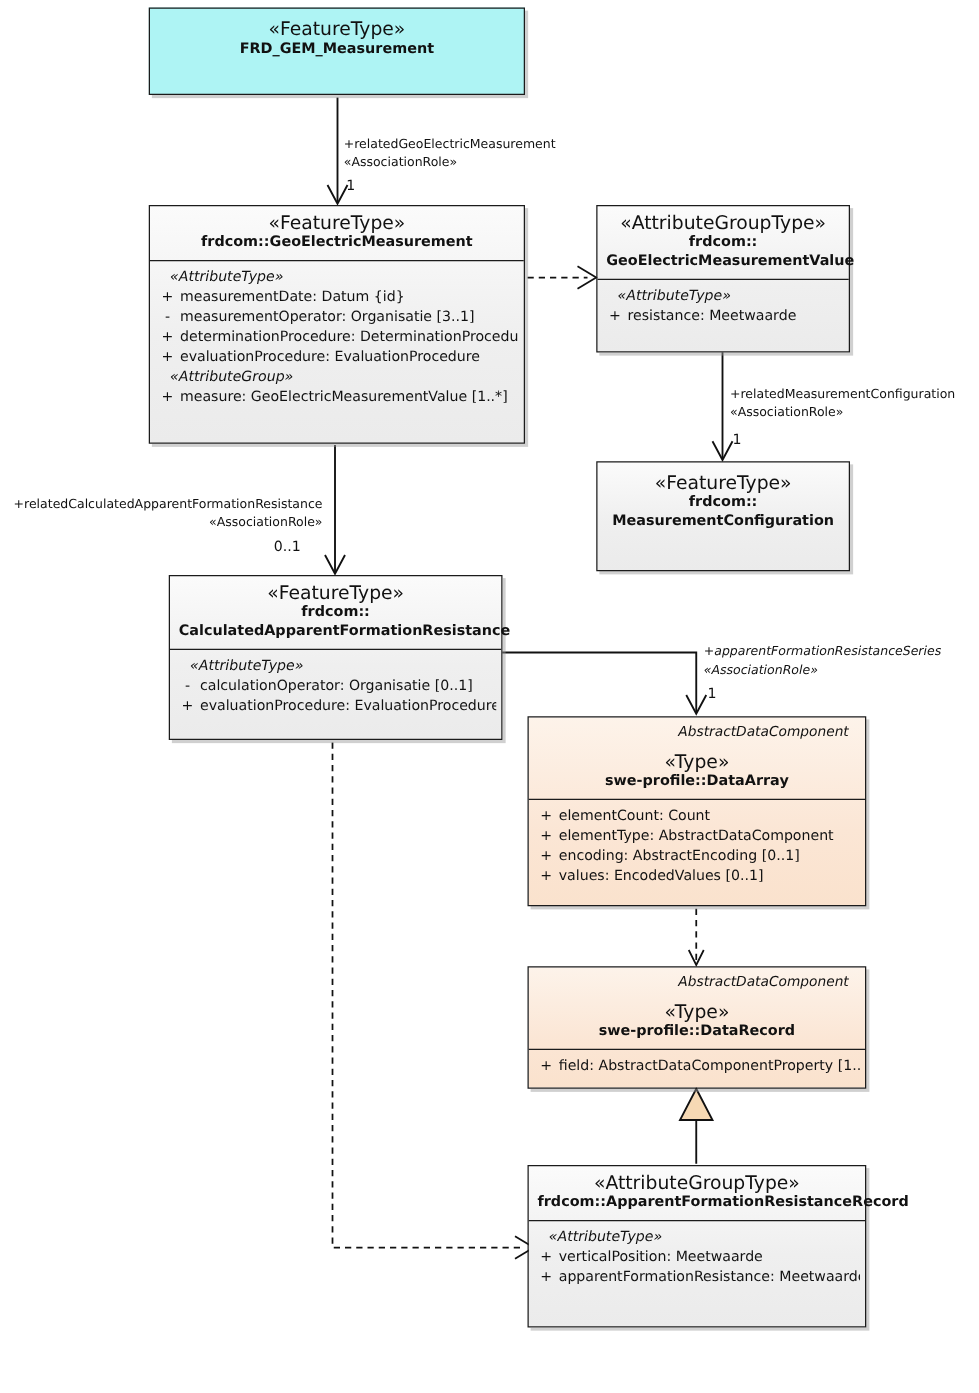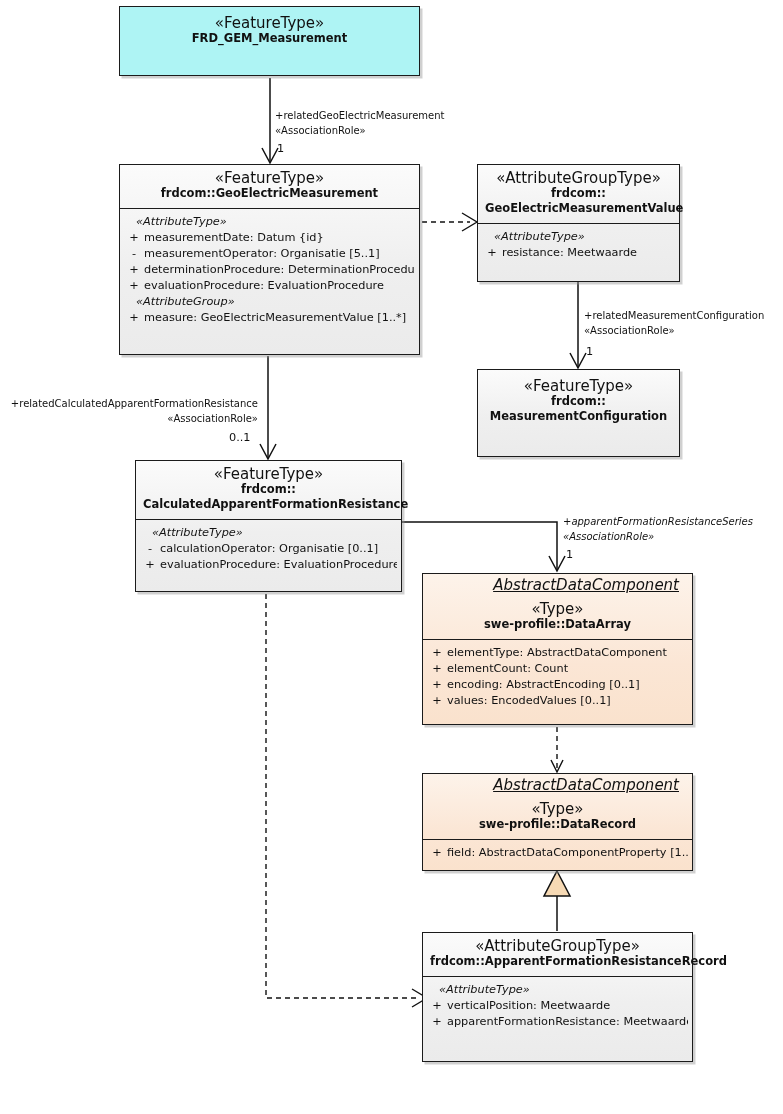--- a/index.html
+++ b/index.html
@@ -24,21 +24,21 @@
   .box.grey{
     background:linear-gradient(180deg,#fbfbfb 0%,#efefef 55%,#ebebeb 100%);
   }
   .box.peach{
     background:linear-gradient(180deg,#fdf3ea 0%,#fbe6d5 60%,#fae2cd 100%);
   }
   .hdr{padding:6px 7px 7px 7px;text-align:center;}
   .hdr.tall{padding-top:9px;}
   .stereo{font-size:15px;line-height:15px;color:#111;}
   .cname{font-size:11.5px;line-height:15px;font-weight:bold;color:#111;}
-  .absname{font-size:15px;line-height:15px;font-style:italic;text-align:right;padding:4px 6px 0 0;text-decoration:underline;}
+  .absname{font-size:11px;line-height:15px;font-style:italic;text-align:right;padding:4px 6px 0 0;}
   .divider{border-top:1.5px solid #1b1b1b;}
   .attrs{padding:5px 4px 6px 4px;}
   .grouplbl{font-size:11.3px;line-height:16px;padding-left:12px;font-style:italic;}
   .attr{font-size:11.3px;line-height:16px;white-space:nowrap;overflow:hidden;}
   .attr .vis{display:inline-block;width:20px;text-align:center;}
   .attr .txt{display:inline-block;}
 
   
   .elabel{position:absolute;font-size:10px;line-height:15px;color:#111;white-space:nowrap;}
   .elabel.r{text-align:right;}
@@ -117,21 +117,21 @@
   <div class="elabel" style="left:584px;top:308px;">
     <div>+relatedMeasurementConfiguration</div>
     <div>«AssociationRole»</div>
   </div>
   <div class="mult" style="left:586px;top:345px;">1</div>
 
   <div class="elabel r" style="left:-40px;top:396px;width:298px;">
     <div>+relatedCalculatedApparentFormationResistance</div>
     <div>«AssociationRole»</div>
   </div>
-  <div class="mult" style="left:229px;top:431px;">0..1</div>
+  <div class="mult" style="left:219px;top:431px;">0..1</div>
 
   <div class="elabel" style="left:563px;top:514px;font-style:italic;">
     <div>+apparentFormationResistanceSeries</div>
     <div>«AssociationRole»</div>
   </div>
   <div class="mult" style="left:566px;top:548px;">1</div>
 
   <div class="box cyan" style="left:119px;top:6px;width:301px;height:70px;">
     <div class="hdr tall">
       <div class="stereo">«FeatureType»</div>
@@ -140,21 +140,21 @@
   </div>
 
   <div class="box grey" style="left:119px;top:164px;width:301px;height:191px;">
     <div class="hdr">
       <div class="stereo">«FeatureType»</div>
       <div class="cname">frdcom::GeoElectricMeasurement</div>
     </div>
     <div class="divider attrs">
       <div class="grouplbl">«AttributeType»</div>
       <div class="attr"><span class="vis">+</span><span class="txt">measurementDate: Datum {id}</span></div>
-      <div class="attr"><span class="vis">-</span><span class="txt">measurementOperator: Organisatie [5..1]</span></div>
+      <div class="attr"><span class="vis">-</span><span class="txt">measurementOperator: Organisatie [3..1]</span></div>
       <div class="attr"><span class="vis">+</span><span class="txt">determinationProcedure: DeterminationProcedure</span></div>
       <div class="attr"><span class="vis">+</span><span class="txt">evaluationProcedure: EvaluationProcedure</span></div>
       <div class="grouplbl">«AttributeGroup»</div>
       <div class="attr"><span class="vis">+</span><span class="txt">measure: GeoElectricMeasurementValue [1..*]</span></div>
     </div>
   </div>
 
   <div class="box grey" style="left:477px;top:164px;width:203px;height:118px;">
     <div class="hdr">
       <div class="stereo">«AttributeGroupType»</div>
@@ -188,22 +188,22 @@
     </div>
   </div>
 
   <div class="box peach" style="left:422px;top:573px;width:271px;height:152px;">
     <div class="hdr" style="padding-top:0;">
       <div class="absname">AbstractDataComponent</div>
       <div class="stereo" style="margin-top:9px;">«Type»</div>
       <div class="cname">swe-profile::DataArray</div>
     </div>
     <div class="divider attrs">
+      <div class="attr"><span class="vis">+</span><span class="txt">elementCount: Count</span></div>
       <div class="attr"><span class="vis">+</span><span class="txt">elementType: AbstractDataComponent</span></div>
-      <div class="attr"><span class="vis">+</span><span class="txt">elementCount: Count</span></div>
       <div class="attr"><span class="vis">+</span><span class="txt">encoding: AbstractEncoding [0..1]</span></div>
       <div class="attr"><span class="vis">+</span><span class="txt">values: EncodedValues [0..1]</span></div>
     </div>
   </div>
 
   <div class="box peach" style="left:422px;top:773px;width:271px;height:98px;">
     <div class="hdr" style="padding-top:0;">
       <div class="absname">AbstractDataComponent</div>
       <div class="stereo" style="margin-top:9px;">«Type»</div>
       <div class="cname">swe-profile::DataRecord</div>

